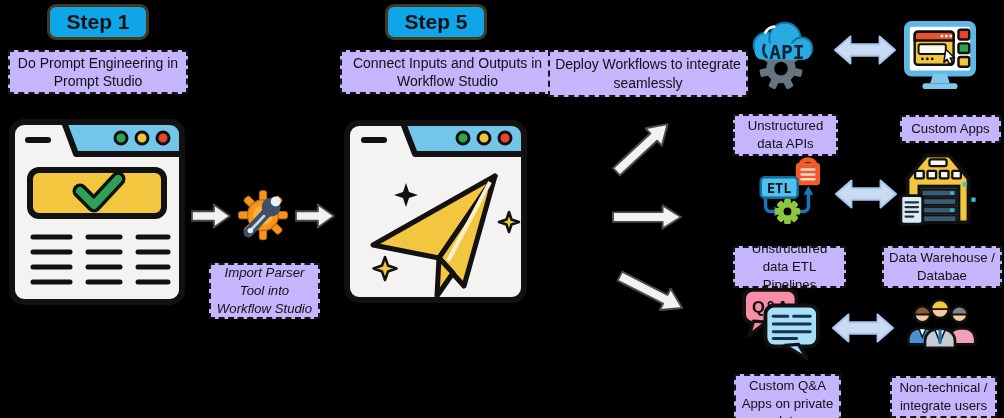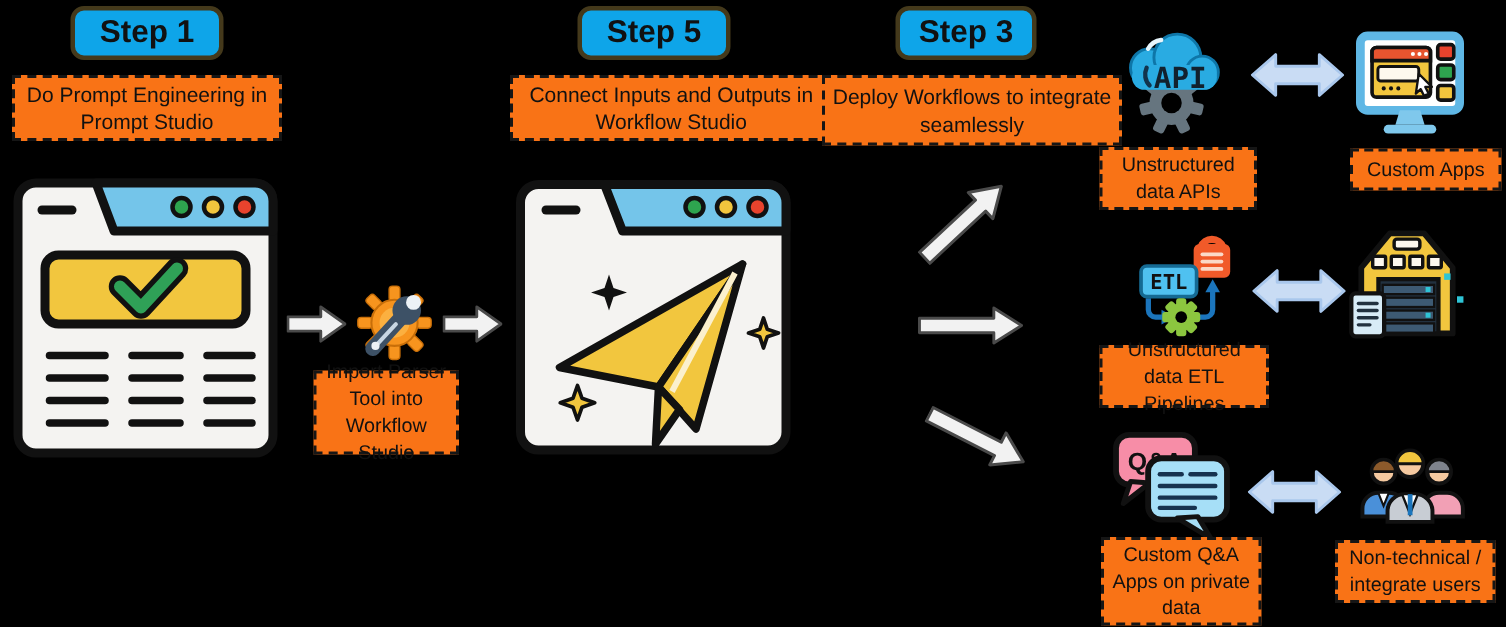--- a/index.html
+++ b/index.html
@@ -6,25 +6,25 @@
   html,body { background:#000; }
   body { font-family:"Liberation Sans", sans-serif; }
   .canvas { position:relative; width:1004px; height:418px; background:#000; overflow:hidden; }
   .abs { position:absolute; }
   .step-pill {
     background:#0ea5e9; border:3px solid #44391B; border-radius:9px;
     display:flex; align-items:center; justify-content:center;
     font-weight:bold; font-size:21px; color:#111;
   }
   .note {
-    background:#f97316; border:2px dashed #161616; color:#111;
+    background:#c4b5fd; border:2px dashed #161616; color:#111;
     display:flex; align-items:center; justify-content:center;
     text-align:center; font-size:14px; line-height:1.32; padding:2px 5px;
   }
-  .note.small { font-size:13.2px; line-height:1.35; }
+  .note.small { font-size:13.2px; line-height:1.35;margin-top:16px; }
   .icon svg { display:block; width:100%; height:100%; }
   .rot { transform-origin:50% 50%; }
 </style>
 </head>
 <body>
 
 <div class="canvas">
 
   <div class="abs step-pill" style="left:47px;top:4px;width:102px;height:36px;">
     <span>Step 1</span>
@@ -82,21 +82,21 @@
       <circle cx="32" cy="30" r="17" fill="#F7941E" stroke="#C86E08" stroke-width="1.5"></circle>
       <circle cx="32" cy="30" r="11" fill="#FBB040"></circle>
       <line x1="16" y1="49" x2="38" y2="25" stroke="#3D5166" stroke-width="11" stroke-linecap="round"></line>
       <circle cx="41" cy="21" r="10.5" fill="#3D5166"></circle>
       <circle cx="46" cy="15" r="5.5" fill="#EDF2F6"></circle>
       <line x1="19" y1="46" x2="33" y2="31" stroke="#C7D6E3" stroke-width="3" stroke-linecap="round"></line>
       <circle cx="18" cy="47" r="3" fill="#EDF2F6"></circle>
     </svg>
   </div>
 
-  <div class="abs note small" style="left:209px;top:247px;width:97px;height:56px;">
+  <div class="abs note small" style="left:209px;top:247px;width:111px;height:56px;font-style:italic;">
     <span>Import Parser Tool into Workflow Studio</span>
   </div>
 
   <div class="abs icon" style="left:295px;top:203px;width:40px;height:26px;">
     <svg viewBox="0 0 42 26">
       <polygon points="1,8 24,8 24,1 41,13 24,25 24,18 1,18" fill="#F2F2F2" stroke="#4A4A4A" stroke-width="2" stroke-linejoin="round"></polygon>
     </svg>
   </div>
 
   <div class="abs step-pill" style="left:385px;top:4px;width:102px;height:36px;">
@@ -117,23 +117,20 @@
       <polygon points="152,57 30,126 96,139" fill="#F2C63E" stroke="#111" stroke-width="5" stroke-linejoin="round"></polygon>
       <polygon points="152,57 96,139 121,167" fill="#F2C63E" stroke="#111" stroke-width="5" stroke-linejoin="round"></polygon>
       <polygon points="96,139 94,177 110,154" fill="#F2C63E" stroke="#111" stroke-width="5" stroke-linejoin="round"></polygon>
       <line x1="147" y1="63" x2="105" y2="142" stroke="#FBF0CE" stroke-width="4"></line>
       <path d="M63 64 l3 9 9 3 -9 3 -3 9 -3 -9 -9 -3 9 -3 z" fill="#111"></path>
       <path d="M166 93 l2.5 7.5 7.5 2.5 -7.5 2.5 -2.5 7.5 -2.5 -7.5 -7.5 -2.5 7.5 -2.5 z" fill="#F2C63E" stroke="#111" stroke-width="2.5" stroke-linejoin="round"></path>
       <path d="M42 138 l3 8.5 8.5 3 -8.5 3 -3 8.5 -3 -8.5 -8.5 -3 8.5 -3 z" fill="#F2C63E" stroke="#111" stroke-width="2.5" stroke-linejoin="round"></path>
     </svg>
   </div>
 
-  <div class="abs step-pill" style="left:597px;top:4px;width:94px;height:36px;">
-    <span>Step 3</span>
-  </div>
   <div class="abs note" style="left:548px;top:50px;width:200px;height:47px;">
     <span>Deploy Workflows to integrate seamlessly</span>
   </div>
 
   <div class="abs icon rot" style="left:606px;top:135px;width:72px;height:26px;transform:rotate(-43deg);">
     <svg viewBox="0 0 72 26">
       <polygon points="1,8 52,8 52,1 71,13 52,25 52,18 1,18" fill="#F2F2F2" stroke="#4A4A4A" stroke-width="2" stroke-linejoin="round"></polygon>
     </svg>
   </div>
   <div class="abs icon" style="left:612px;top:204px;width:70px;height:26px;">
@@ -265,20 +262,23 @@
       </g>
       <rect x="3" y="50" width="23" height="30" rx="3" fill="#D8ECF7" stroke="#111" stroke-width="3"></rect>
       <g stroke="#22313F" stroke-width="2.4" stroke-linecap="round">
         <line x1="8" y1="57" x2="21" y2="57"></line>
         <line x1="8" y1="62" x2="21" y2="62"></line>
         <line x1="8" y1="67" x2="21" y2="67"></line>
         <line x1="8" y1="72" x2="16" y2="72"></line>
       </g>
     </svg>
   </div>
+  <div class="abs note small" style="left:882px;top:230px;width:120px;height:42px;">
+    <span>Data Warehouse / Databae</span>
+  </div>
 
   <div class="abs icon" style="left:740px;top:286px;width:82px;height:74px;">
     <svg viewBox="0 0 84 76">
       <rect x="4" y="4" width="54" height="34" rx="9" fill="#F78DA7" stroke="#111" stroke-width="4"></rect>
       <path d="M14 36 L9 51 L27 37 Z" fill="#F78DA7" stroke="#111" stroke-width="3.4" stroke-linejoin="round"></path>
       <text x="31" y="28" text-anchor="middle" font-family="Liberation Sans, sans-serif" font-weight="bold" font-size="17" fill="#111">Q&amp;A</text>
       <rect x="26" y="20" width="54" height="42" rx="9" fill="#A6DFF7" stroke="#111" stroke-width="4"></rect>
       <path d="M60 60 L69 75 L46 61 Z" fill="#A6DFF7" stroke="#111" stroke-width="3.4" stroke-linejoin="round"></path>
       <g stroke="#16324F" stroke-width="3" stroke-linecap="round">
         <line x1="34" y1="31" x2="49" y2="31"></line>

